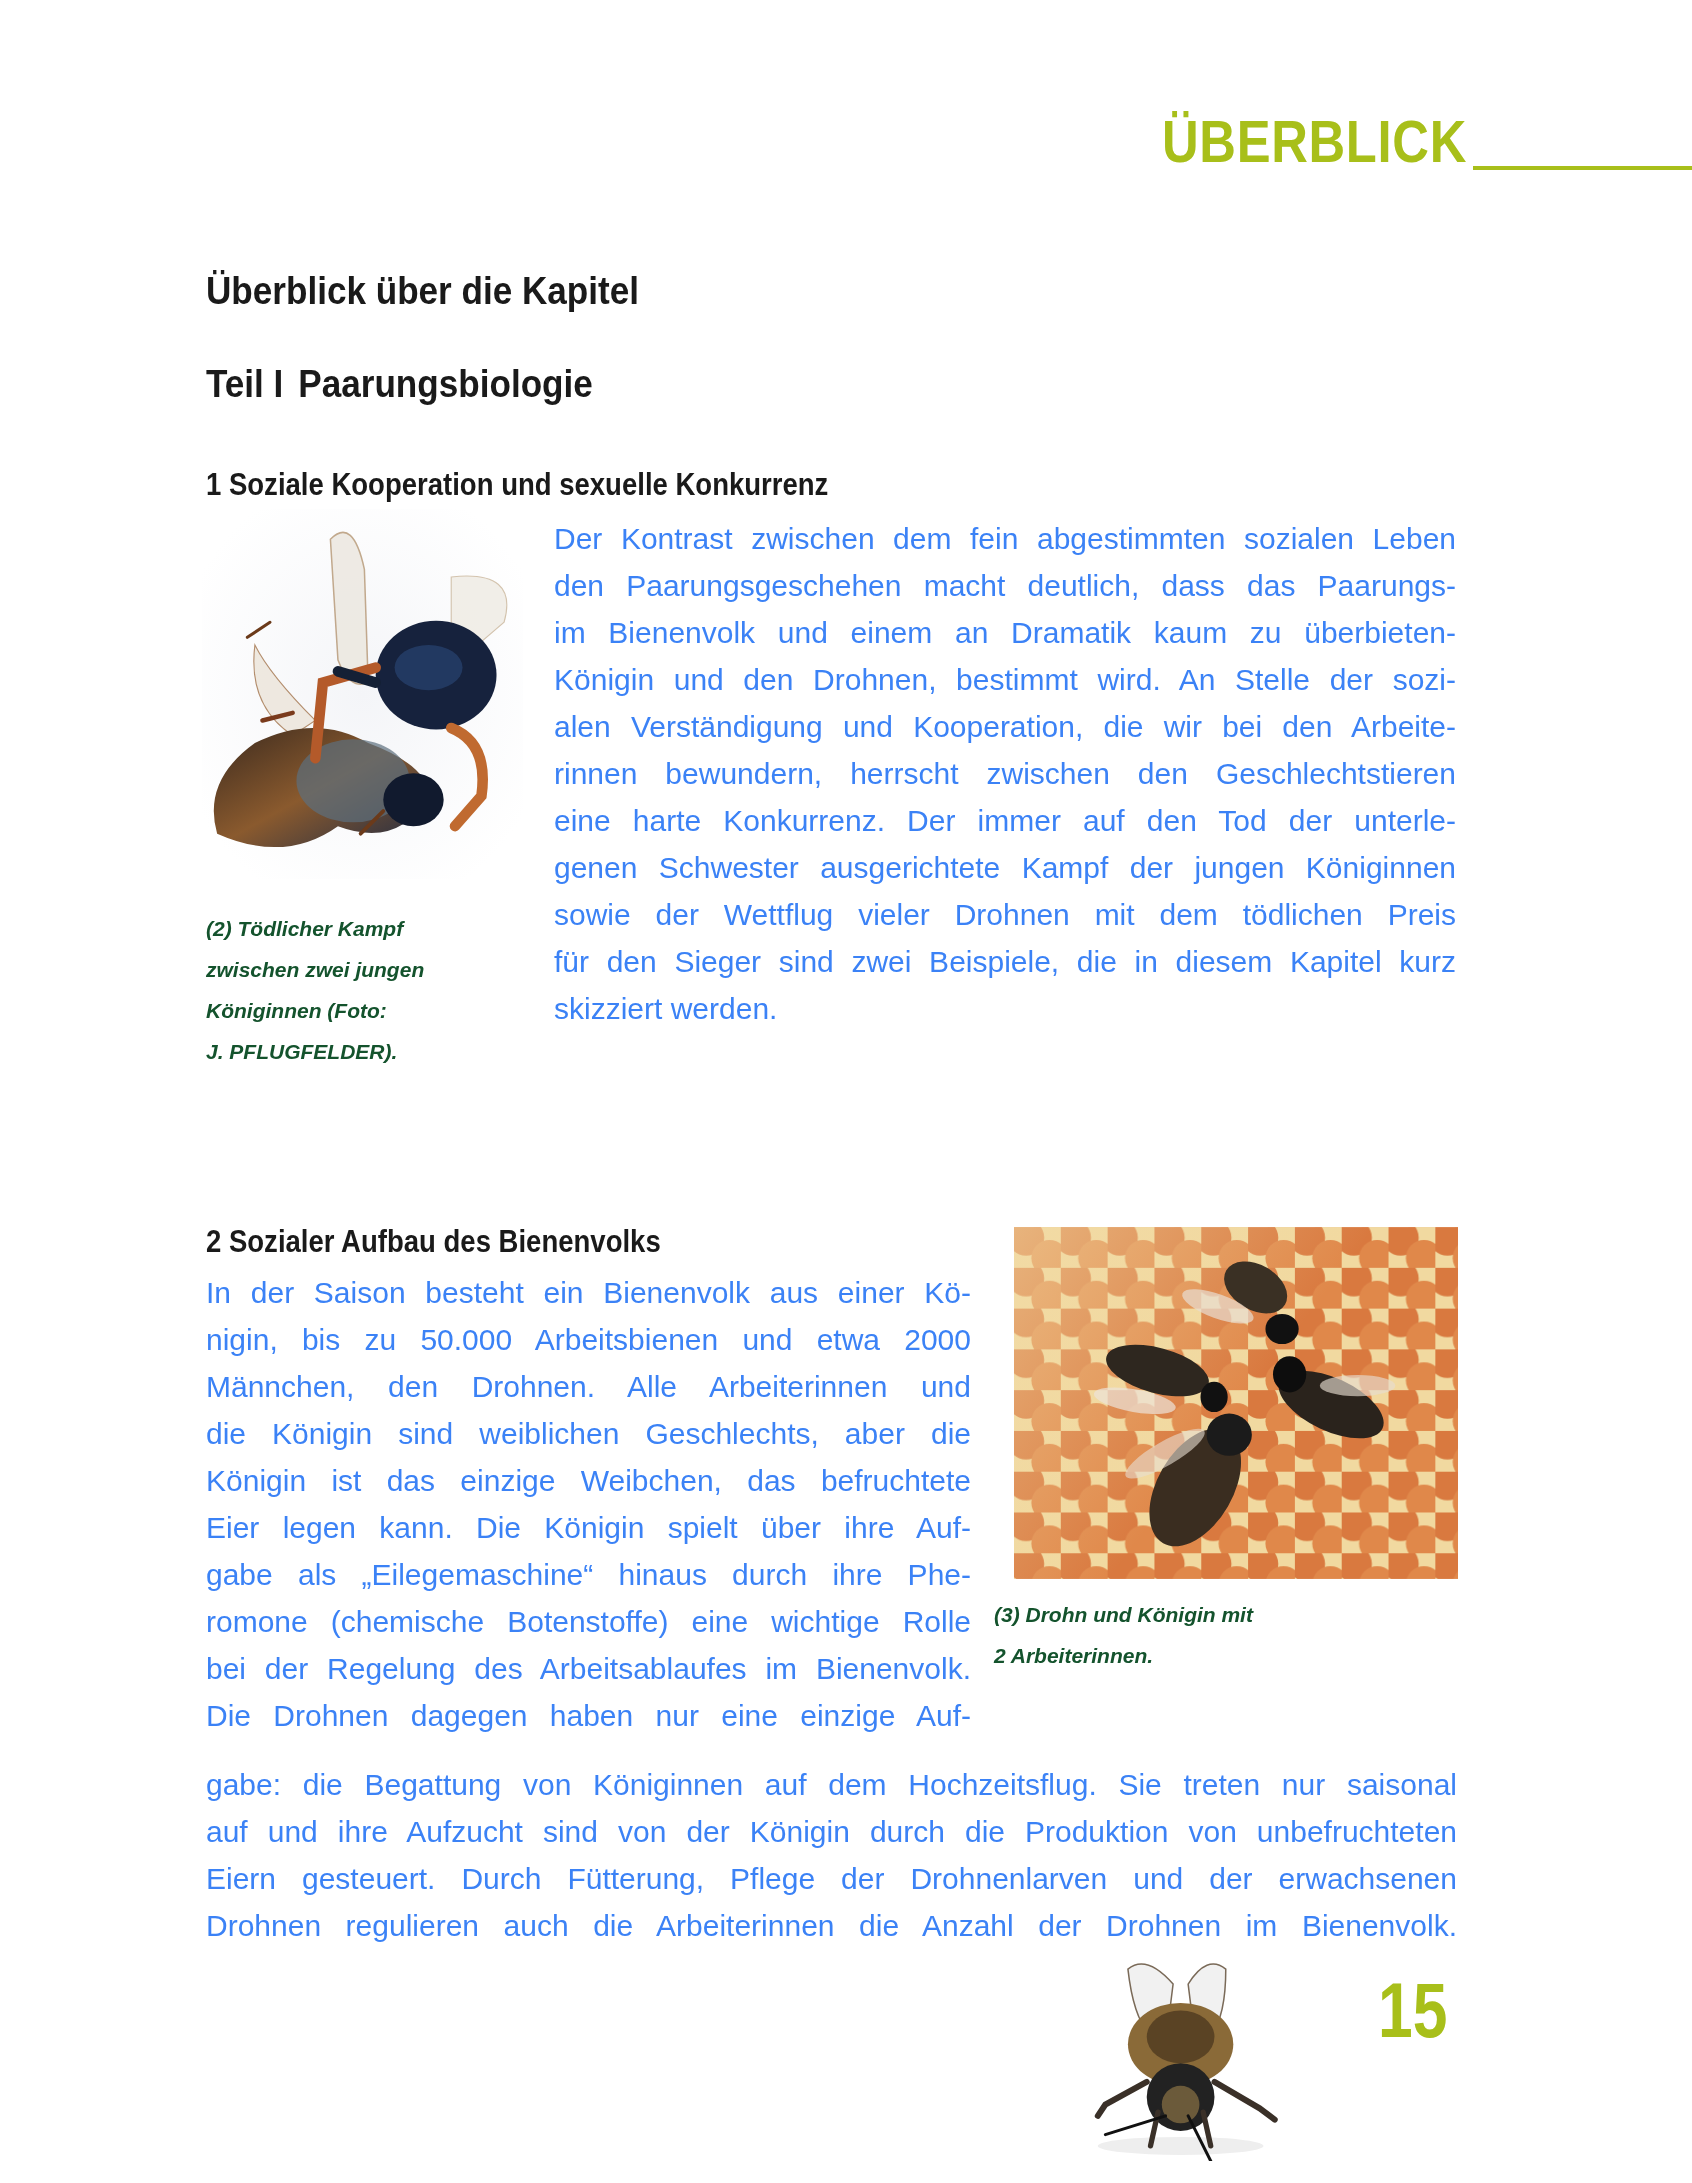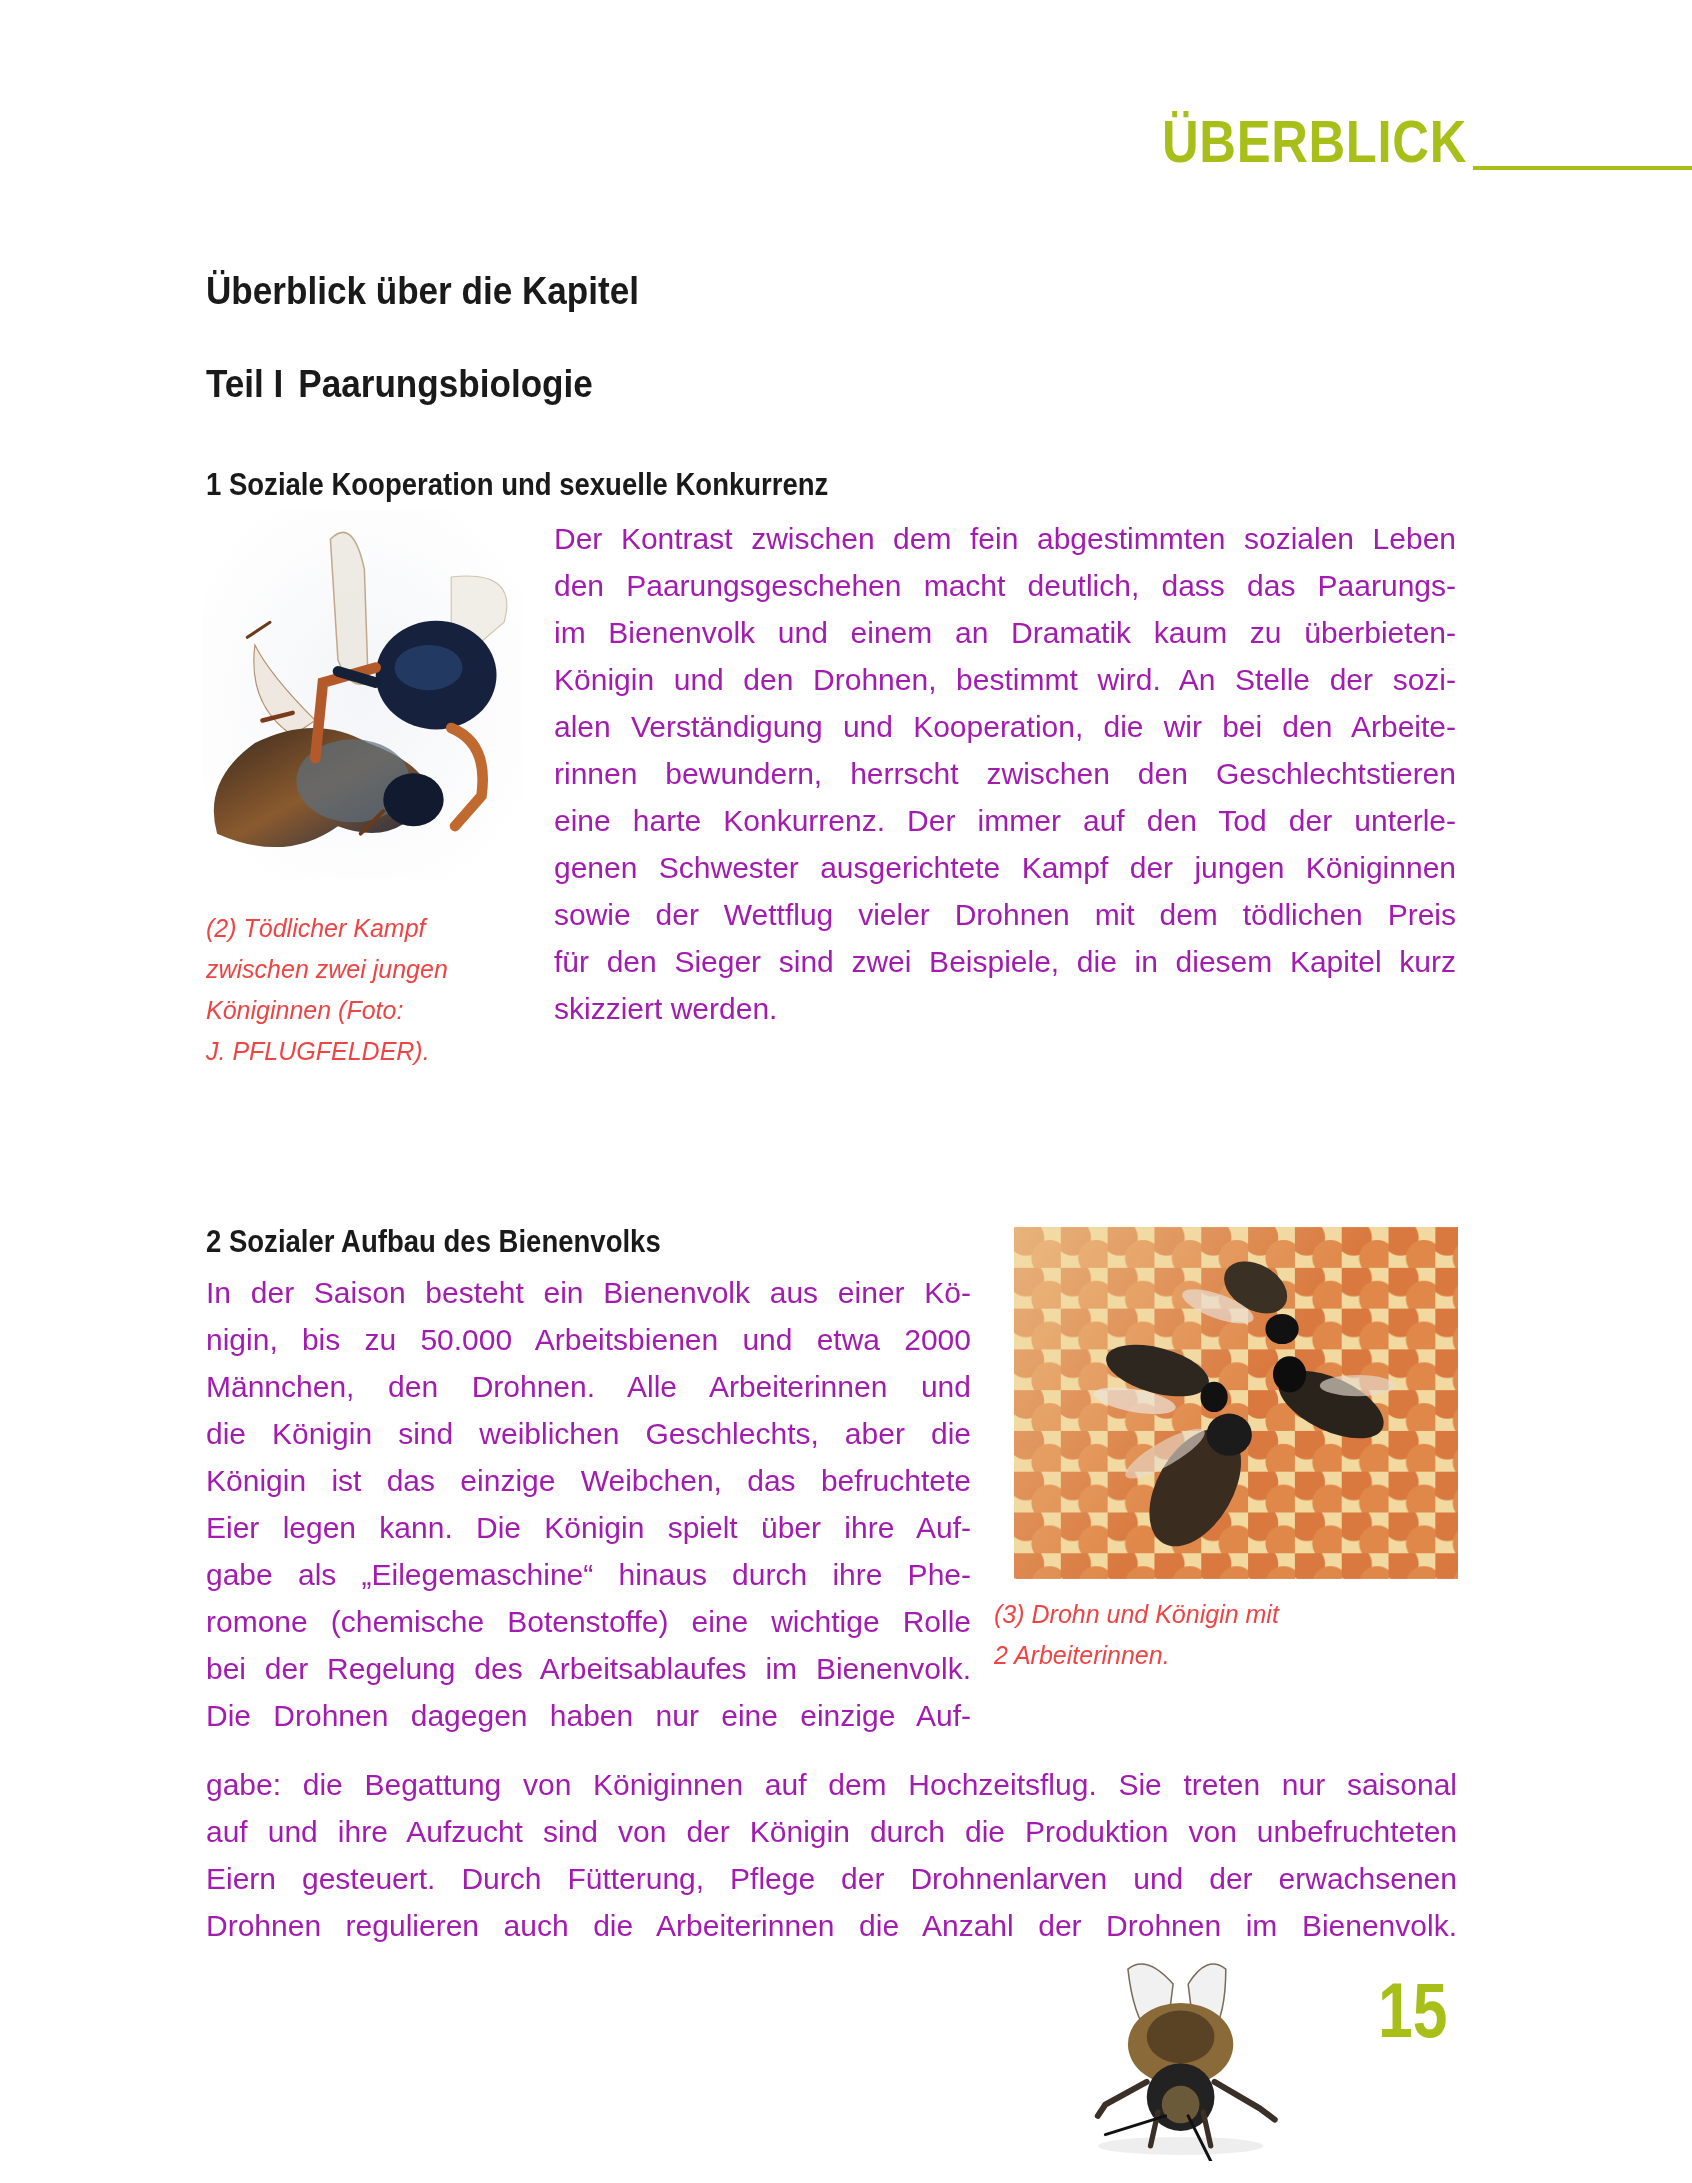--- a/index.html
+++ b/index.html
@@ -12,25 +12,25 @@
   .section-label {
     left: 1162px; top: 113px; font-size: 59px; font-weight: bold;
     color: #a8bf1a; letter-spacing: 0.8px; line-height: 1; transform: scaleX(0.86); transform-origin: left top;
   }
   .section-rule { left: 1473px; top: 166px; width: 220px; height: 3.8px; background: #a8bf1a; }
   .h1 { left: 206px; top: 268px; font-size: 39px; font-weight: bold; line-height: 1.2; transform: scaleX(0.9); transform-origin: left top; white-space: nowrap; }
   .h2 { left: 206px; top: 361px; font-size: 39px; font-weight: bold; line-height: 1.2; transform: scaleX(0.9); transform-origin: left top; white-space: nowrap; }
   .h2 .gap { display: inline-block; width: 16.6px; }
   .h3 { font-size: 32px; font-weight: bold; line-height: 1.2; transform: scaleX(0.86); transform-origin: left top; white-space: nowrap; }
   .body-text {
-    font-size: 30px; line-height: 47px; text-align: justify; color: #a21caf;
+    font-size: 30px; line-height: 47px; text-align: justify; color: #3b82f6;
   }
   .line { display: block; white-space: nowrap; text-align-last: justify; }
   .line.last { text-align-last: left; }
-  .caption { font-size: 25px; line-height: 41px; font-weight: normal; font-style: italic; color: #ef4444; white-space: nowrap; }
+  .caption { font-size: 21px; line-height: 41px; font-weight: bold; font-style: italic; color: #14532d; white-space: nowrap; }
   .photo { overflow: hidden; }
   .page-number { left: 1378px; top: 1971px; font-size: 78px; font-weight: bold; color: #a8bf1a; line-height: 1; transform: scaleX(0.8); transform-origin: left top; }
 </style>
 </head>
 <body>
 
 <div class="abs section-label">ÜBERBLICK</div>
 <div class="abs section-rule"></div>
 
 <div class="abs h1">Überblick über die Kapitel</div>

